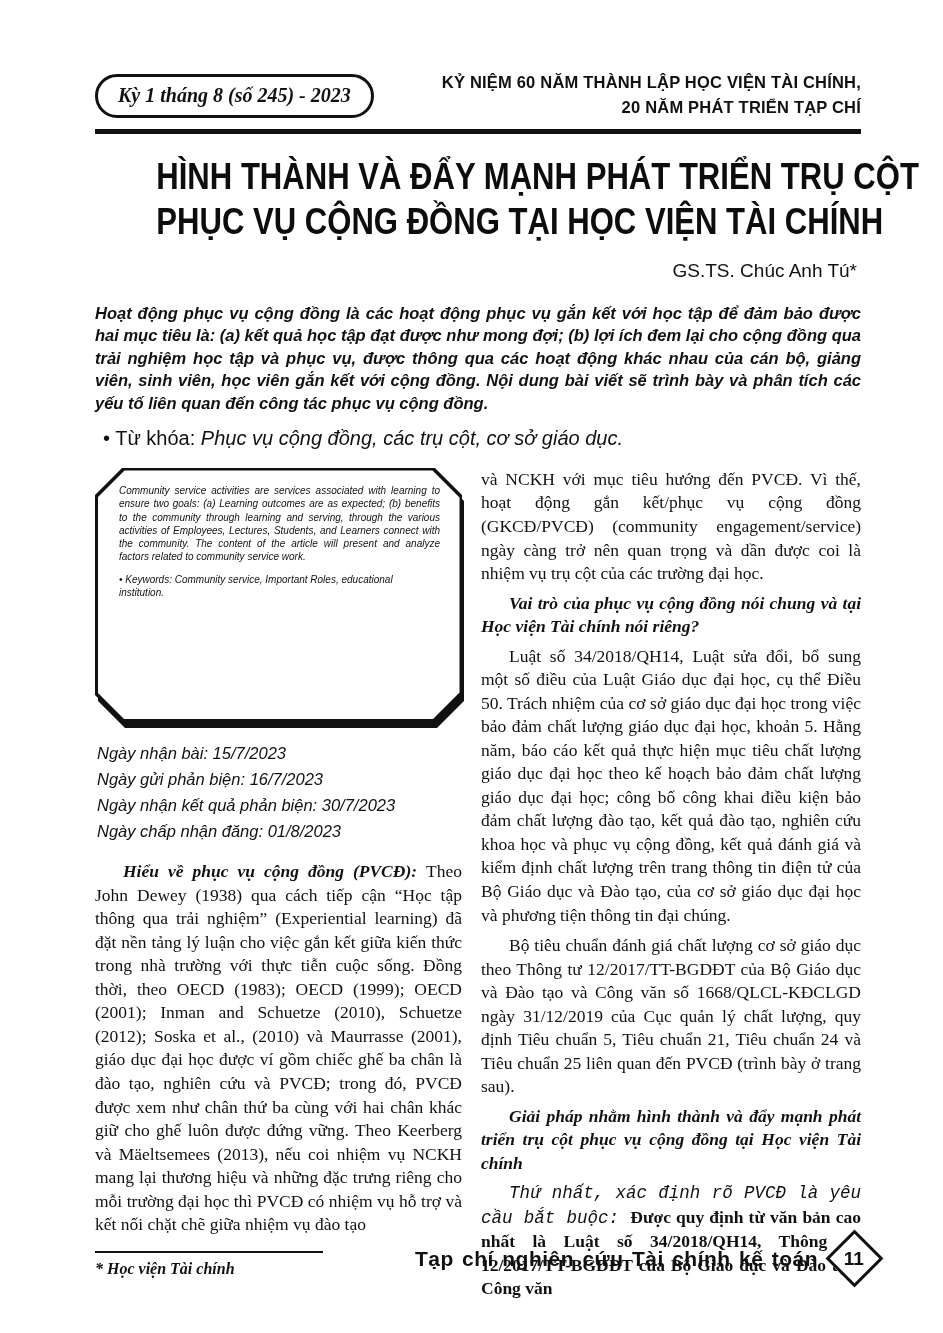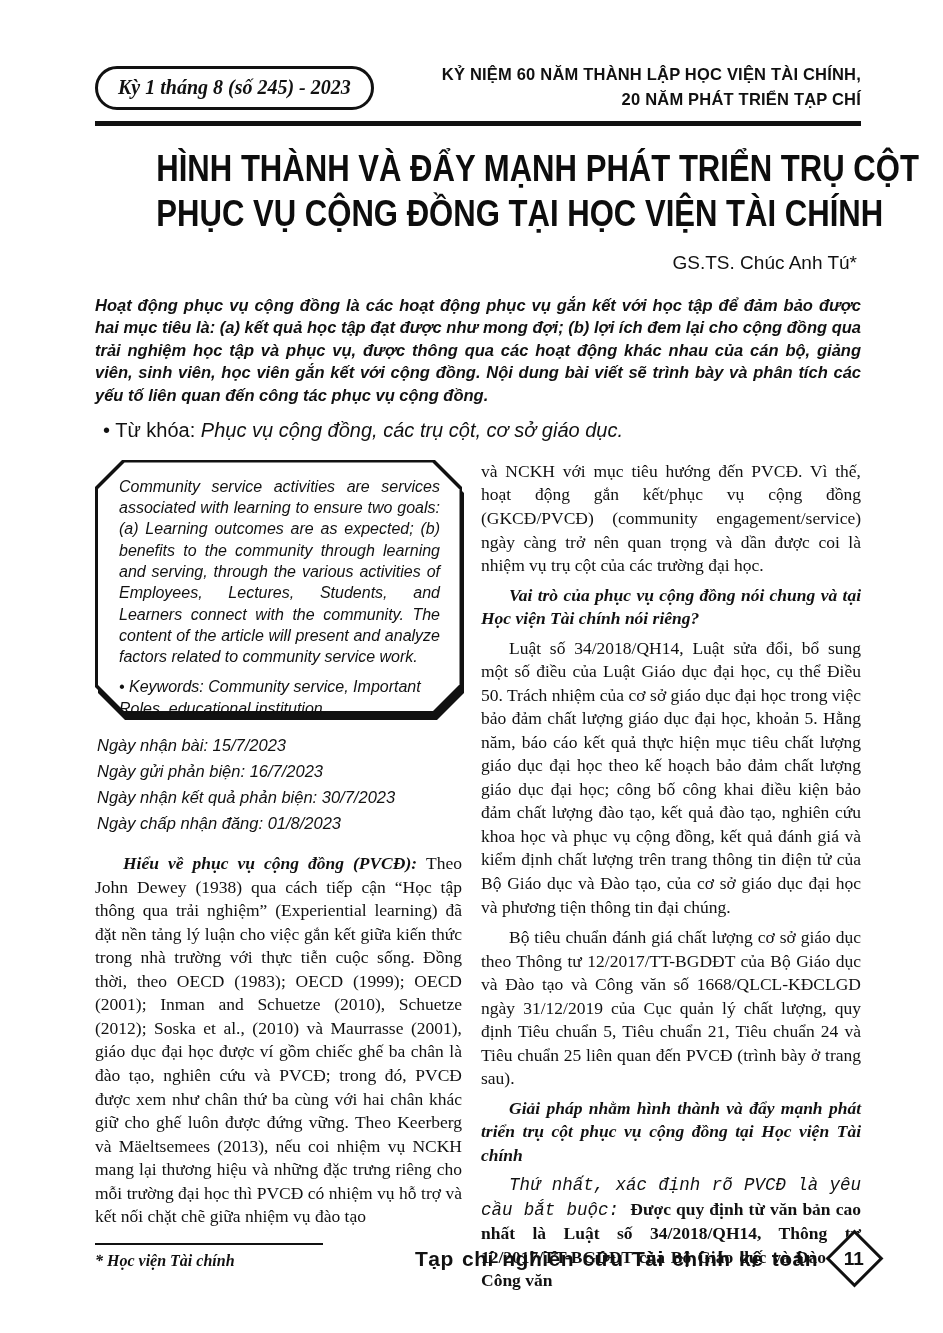--- a/index.html
+++ b/index.html
@@ -3,21 +3,21 @@
 <meta charset="utf-8">
 <style>
   * { margin:0; padding:0; box-sizing:border-box; }
   html,body { background:#ffffff; }
   body {
     width:943px; height:1333px;
     font-family:"Liberation Serif", serif;
     color:#111; position:relative; overflow:hidden;
   }
   .page {
-    position:absolute; left:95px; top:60px; width:766px;
+    position:absolute; left:95px; top:68px; width:766px;
   }
 
   
   .header-row { display:flex; justify-content:space-between; align-items:flex-start; }
   .issue-box {
     border:3px solid #111; border-radius:24px;
     padding:7px 20px 8px 20px;
     font-family:"Liberation Serif", serif;
     font-weight:bold; font-style:italic; font-size:20px;
     white-space:nowrap; margin-top:6px;
@@ -64,21 +64,21 @@
   .oct {
     clip-path:polygon(27px 0, calc(100% - 27px) 0, 100% 27px, 100% calc(100% - 27px),
       calc(100% - 27px) 100%, 27px 100%, 0 calc(100% - 27px), 0 27px);
   }
   .en-shadow { position:absolute; left:3px; top:6px; right:-2px; bottom:-6px; background:#111; }
   .en-border { position:absolute; inset:0; background:#111; }
   .en-inner  { position:absolute; inset:2.5px; background:#fff; }
   .en-content {
     position:absolute; inset:0; padding:16px 22px 0 24px;
     font-family:"Liberation Sans", sans-serif; font-style:italic;
-    font-size:16px; line-height:1.33; text-align:justify;
+    font-size:10px; line-height:1.33; text-align:justify;
   }
   .en-keywords { margin-top:9px; text-align:left; }
 
   
   .dates {
     font-family:"Liberation Sans", sans-serif; font-style:italic;
     font-size:16.5px; line-height:1.58; margin-bottom:16px; padding-left:2px;
   }
 
   

